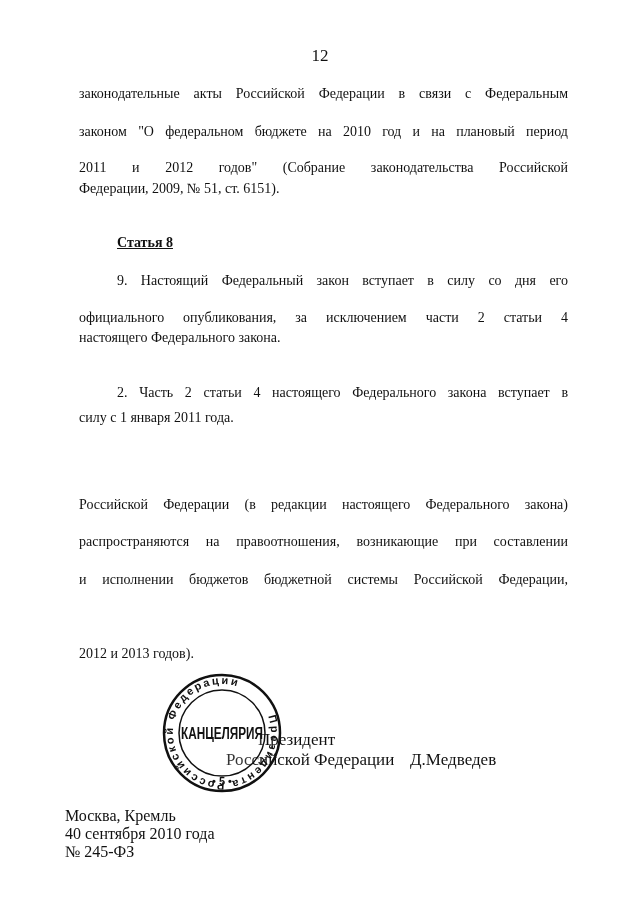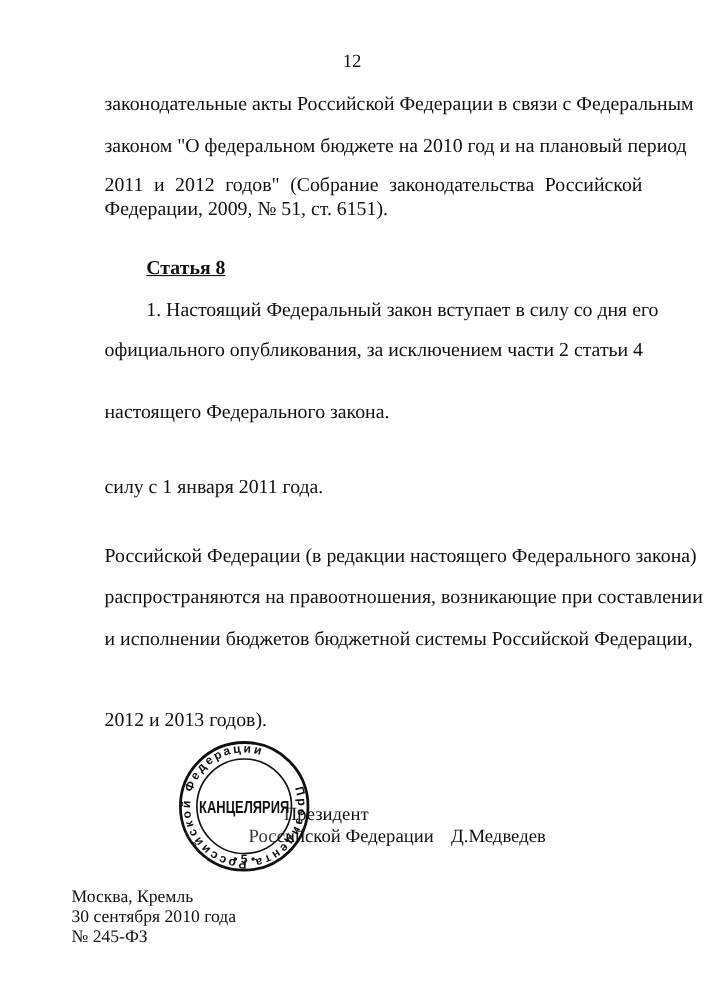--- a/index.html
+++ b/index.html
@@ -1,45 +1,46 @@
 <!DOCTYPE html>
 <html><head>
 <meta charset="utf-8">
 <style>
   html, body { margin: 0; padding: 0; background: #ffffff; }
   body { width: 640px; height: 905px; position: relative; overflow: hidden;
          font-family: "Liberation Serif", "DejaVu Serif", serif; color: #111; }
   .page { position: absolute; left: 0; top: 0; width: 640px; height: 905px; background: #fff; }
   .pnum { position: absolute; top: 46px; left: 0; width: 640px; text-align: center; font-size: 17px; }
-  .line { position: absolute; left: 79px; width: 489px; font-size: 18px; line-height: 20px; white-space: nowrap; margin-left: 16px; }
+  .line { position: absolute; left: 79px; width: 489px; font-size: 14px; line-height: 20px; white-space: nowrap; }
   .just { text-align: justify; text-align-last: justify; }
   .indent { left: 117px; width: 451px; }
   .bold { font-weight: bold; text-decoration: underline; }
   .sig { position: absolute; font-size: 17px; white-space: nowrap; text-align: right; }
   .foot { position: absolute; left: 65px; font-size: 16px; line-height: 18px; white-space: nowrap; }
   .stamp { position: absolute; left: 160px; top: 668px; width: 130px; height: 130px; }
 </style>
 </head>
 <body>
 
 <div class="page">
   <div class="pnum">12</div>
 
   <div class="line just" style="top:84px">законодательные акты Российской Федерации в связи с Федеральным</div>
   <div class="line just" style="top:122px">законом "О федеральном бюджете на 2010 год и на плановый период</div>
   <div class="line just" style="top:158px">2011 и 2012 годов" (Собрание законодательства Российской</div>
   <div class="line" style="top:179px">Федерации, 2009, № 51, ст. 6151).</div>
 
   <div class="line indent bold" style="top:233px">Статья 8</div>
 
-  <div class="line indent just" style="top:271px">1. Настоящий Федеральный закон вступает в силу со дня его</div>
+  <div class="line indent just" style="top:271px">9. Настоящий Федеральный закон вступает в силу со дня его</div>
   <div class="line just" style="top:308px">официального опубликования, за исключением части 2 статьи 4</div>
-  <div class="line" style="top:364px">настоящего Федерального закона.</div>
+  <div class="line" style="top:328px">настоящего Федерального закона.</div>
 
-  <div class="line" style="top:432px">силу с 1 января 2011 года.</div>
+  <div class="line indent just" style="top:383px">2. Часть 2 статьи 4 настоящего Федерального закона вступает в</div>
+  <div class="line" style="top:408px">силу с 1 января 2011 года.</div>
 
   <div class="line just" style="top:532px">распространяются на правоотношения, возникающие при составлении</div>
   <div class="line just" style="top:495px">Российской Федерации (в редакции настоящего Федерального закона)</div>
   <div class="line just" style="top:570px">и исполнении бюджетов бюджетной системы Российской Федерации,</div>
   <div class="line" style="top:644px">2012 и 2013 годов).</div>
 
   <div class="sig" style="left:258px; top:730px">Президент</div>
   <div class="sig" style="left:226px; top:750px">Российской Федерации</div>
   <div class="sig" style="left:410px; top:750px">Д.Медведев</div>
 
@@ -50,15 +51,15 @@
     <circle cx="62" cy="65" r="58" fill="none" stroke="#111" stroke-width="2.5"></circle>
     <circle cx="62" cy="65" r="43" fill="rgba(255,255,255,0.15)" stroke="#111" stroke-width="1.5"></circle>
     <text font-family="Liberation Sans, sans-serif" font-size="11" font-weight="bold" fill="#111" letter-spacing="2.2" transform="translate(-3,0) rotate(-200 65 65)">
       <textPath href="#ringpath">Президента Российской Федерации</textPath>
     </text>
     <text x="62" y="117" text-anchor="middle" font-family="Liberation Sans, sans-serif" font-size="11" font-weight="bold" fill="#111">• 5 •</text>
     <text x="62" y="71" text-anchor="middle" font-family="Liberation Sans, sans-serif" font-size="16" font-weight="bold" fill="#111" textLength="82" lengthAdjust="spacingAndGlyphs">КАНЦЕЛЯРИЯ</text>
   </svg>
 
   <div class="foot" style="top:807px">Москва, Кремль</div>
-  <div class="foot" style="top:825px">30 сентября 2010 года</div>
+  <div class="foot" style="top:825px">40 сентября 2010 года</div>
   <div class="foot" style="top:843px">№ 245-ФЗ</div>
 </div>
 
 </body></html>

